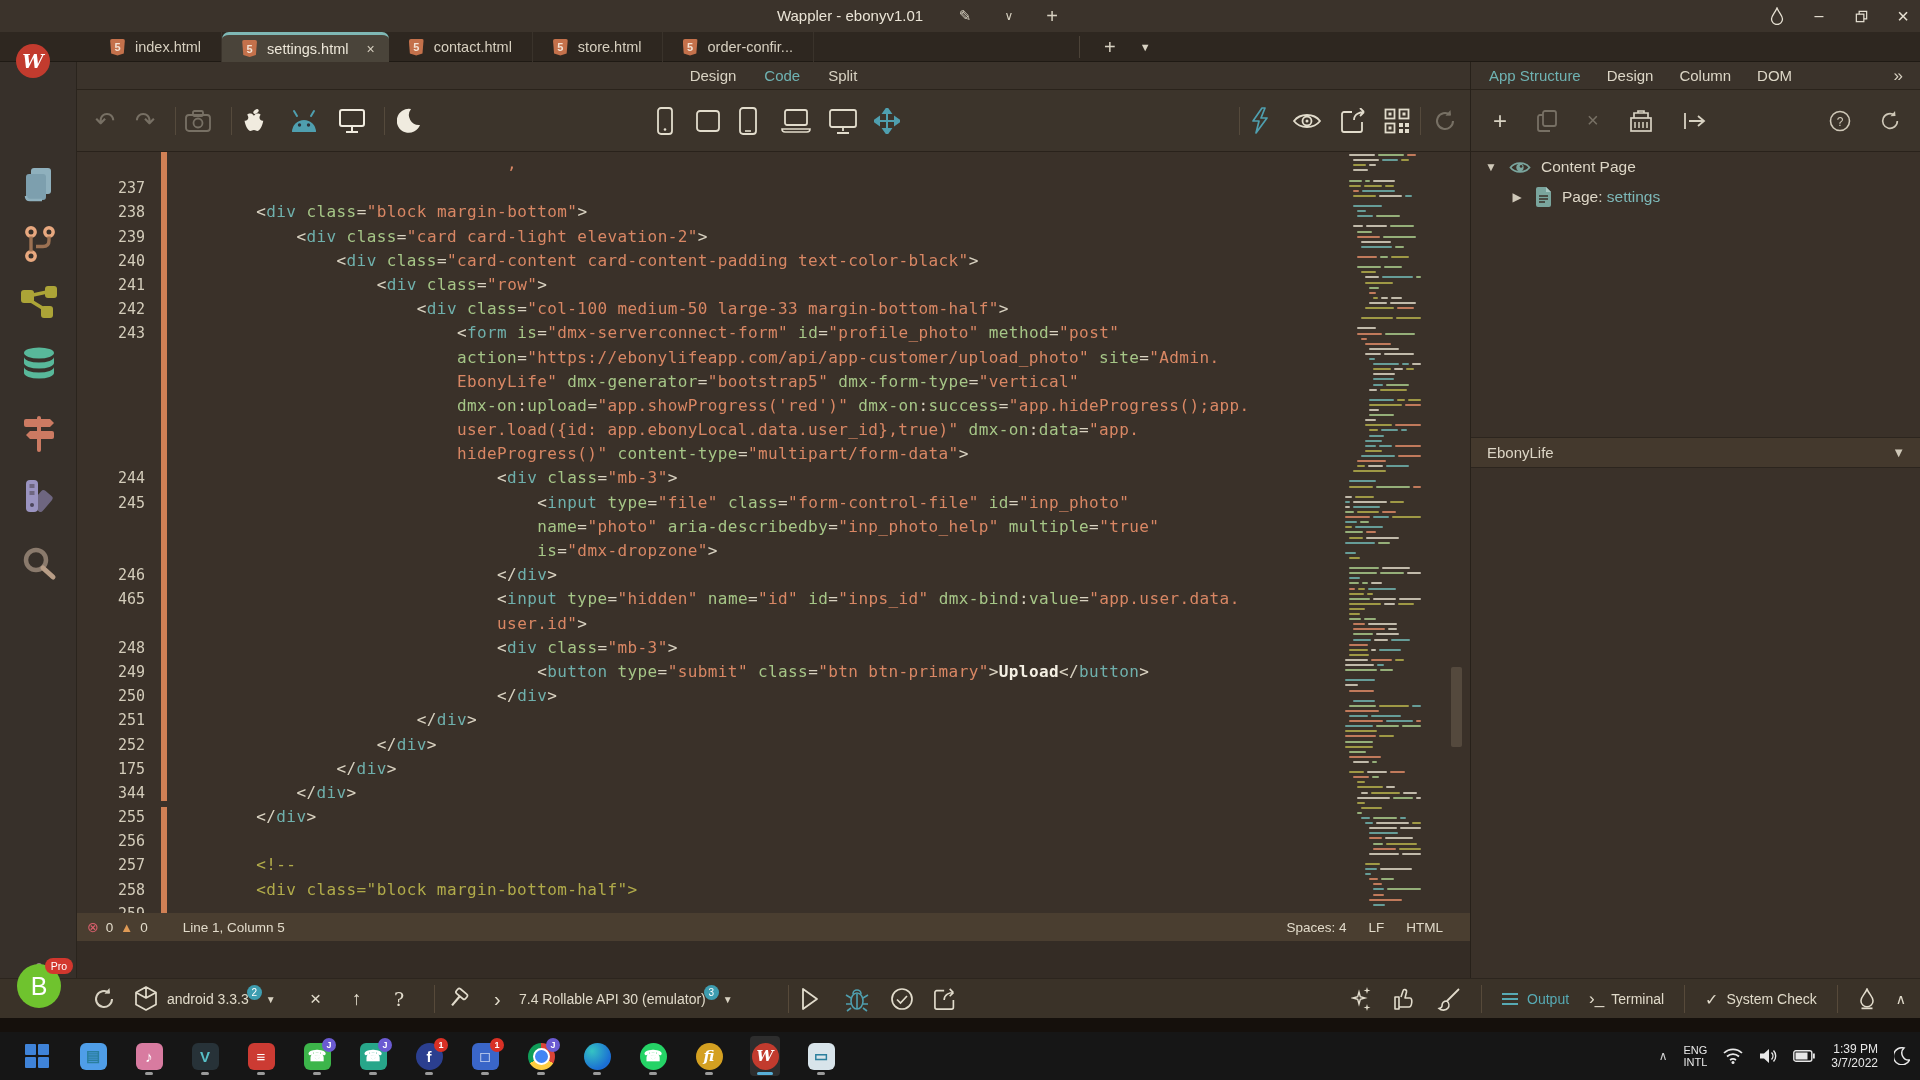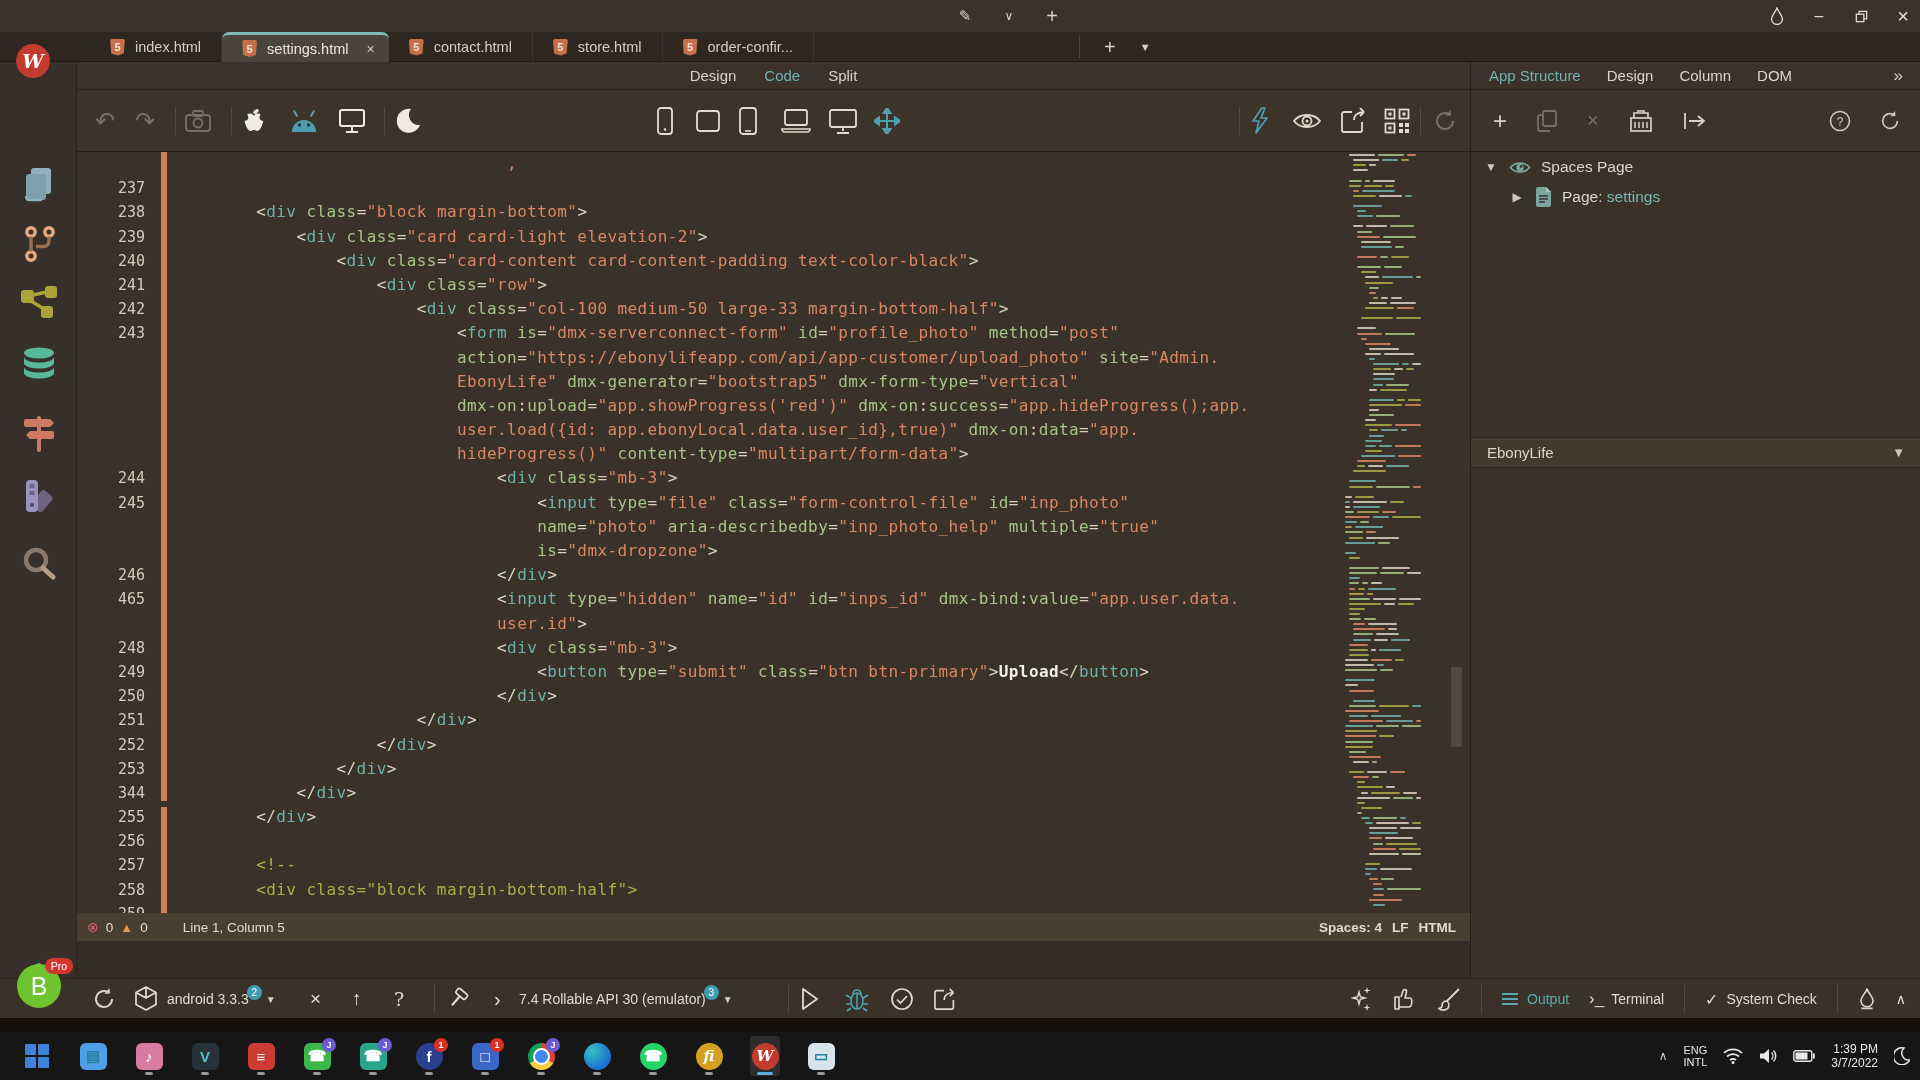--- a/index.html
+++ b/index.html
@@ -57,21 +57,21 @@
   .c-st { color:#d98764; } .c-cm { color:#b1ab4a; } .c-tx { color:#f4efe3; font-weight:bold; }
   #minimap { position:absolute; left:1266px; top:0; width:82px; height:761px; }
   .mm-seg { position:absolute; height:2px; border-radius:1px; opacity:.85; }
   #vscroll { position:absolute; left:1372px; top:0; width:16px; height:761px; }
   #vscroll .thumb { position:absolute; left:2px; top:515px; width:11px; height:80px; background:#6a5d4f; opacity:.55; border-radius:2px; }
 
   
   #statusbar { position:absolute; left:0; top:851px; width:1393px; height:28px; background:#4a3e30; display:flex; align-items:center; font-size:13.5px; color:#e2dbca; }
   #statusbar .lft { display:flex; align-items:center; gap:7px; padding-left:10px; }
   #statusbar .pos { margin-left:28px; }
-  #statusbar .rgt { margin-left:auto; display:flex; align-items:center; gap:10px; padding-right:14px;font-weight:bold; }
+  #statusbar .rgt { margin-left:auto; display:flex; align-items:center; gap:22px; padding-right:27px; }
   .err-ic { color:#d95f6c; font-size:14px; } .warn-ic { color:#e09a55; font-size:13px; }
   #gapband { position:absolute; left:0; top:879px; width:1393px; height:37px; background:#342c25; }
 
   
   #rpanel { position:absolute; left:1470px; top:62px; width:450px; height:916px; background:#3a3129; border-left:1px solid #27211a; }
   #rtabs { position:absolute; left:0; top:0; width:450px; height:28px; border-bottom:1px solid #2a231b; background:#3b332b; display:flex; align-items:center; gap:26px; padding-left:18px; font-size:15px; }
   #rtabs .rt { color:#ddd7c7; } #rtabs .rt.active { color:#6fb3b3; }
   #rtabs .dbl { margin-left:auto; padding-right:18px; color:#d8d2c2; font-size:17px; }
   #rtoolbar { position:absolute; left:0; top:28px; width:450px; height:62px; border-bottom:1px solid #29221b; background:#3c342b; display:flex; align-items:center; gap:30px; padding-left:22px; }
   #rtoolbar .sp { margin-left:auto; display:flex; gap:28px; padding-right:20px; }
@@ -114,20 +114,21 @@
   .tray-2line { font-size:11px; line-height:12px; text-align:center; }
   .tray-clock { font-size:12px; line-height:14px; text-align:right; }
   svg { display:block; }
 </style>
 </head>
 <body>
 
 <div id="app">
 
   <div id="titlebar">
+    <div class="title">Wappler - ebonyv1.01</div>
     <div class="tb-ico" id="tb-pencil">✎</div>
     <div class="tb-ico" id="tb-chevron">∨</div>
     <div class="tb-ico" id="tb-plus">+</div>
     <div id="win-controls">
       <span class="wc">
         <svg width="14" height="18" viewBox="0 0 14 18">
             <path d="M7 1 C5 6 1.5 8.5 1.5 12 a5.5 5.5 0 0 0 11 0 C12.5 8.5 9 6 7 1 z" fill="none" stroke="#e6e0d2" stroke-width="1.3"></path>
           </svg>
       </span>
       <span class="wc">–</span>
@@ -410,21 +411,21 @@
           <div class="gut-row"></div>
           <div class="gut-row"></div>
           <div class="gut-row">246</div>
           <div class="gut-row">465</div>
           <div class="gut-row"></div>
           <div class="gut-row">248</div>
           <div class="gut-row">249</div>
           <div class="gut-row">250</div>
           <div class="gut-row">251</div>
           <div class="gut-row">252</div>
-          <div class="gut-row">253</div>
+          <div class="gut-row">175</div>
           <div class="gut-row">344</div>
           <div class="gut-row">255</div>
           <div class="gut-row">256</div>
           <div class="gut-row">257</div>
           <div class="gut-row">258</div>
           <div class="gut-row">259</div>
         </div>
       <div class="gmark" style="top:0; height:649px;"></div>
       <div class="gmark" style="top:655px; height:106px;"></div>
       <div id="code-rows">
@@ -778,21 +779,21 @@
     <div id="rtree">
       <div class="tree-row">
         <span class="chev">▼</span>
         <span>
           <svg width="22" height="15" viewBox="0 0 30 20">
               <path d="M2 10 C8 2 22 2 28 10 C22 18 8 18 2 10 z" fill="none" stroke="#7aa59d" stroke-width="2.4"></path>
               <circle cx="15" cy="10" r="5" fill="#7aa59d"></circle>
               <circle cx="16.5" cy="8.5" r="1.8" fill="#3a3129"></circle>
             </svg>
         </span>
-        <span>Spaces Page</span>
+        <span>Content Page</span>
       </div>
       <div class="tree-row lvl2">
         <span class="chev">▶</span>
         <span>
           <svg width="17" height="20" viewBox="0 0 17 20">
               <path d="M1 2 a2 2 0 0 1 2 -2 h8 l5 5 v13 a2 2 0 0 1 -2 2 H3 a2 2 0 0 1 -2 -2 z" fill="#7aa59d"></path>
               <path d="M11 0 v5 h5" fill="#a7c8c2"></path>
               <path d="M4 9 h9 M4 12 h9 M4 15 h6" stroke="#3a3129" stroke-width="1.4"></path>
             </svg>
         </span>

